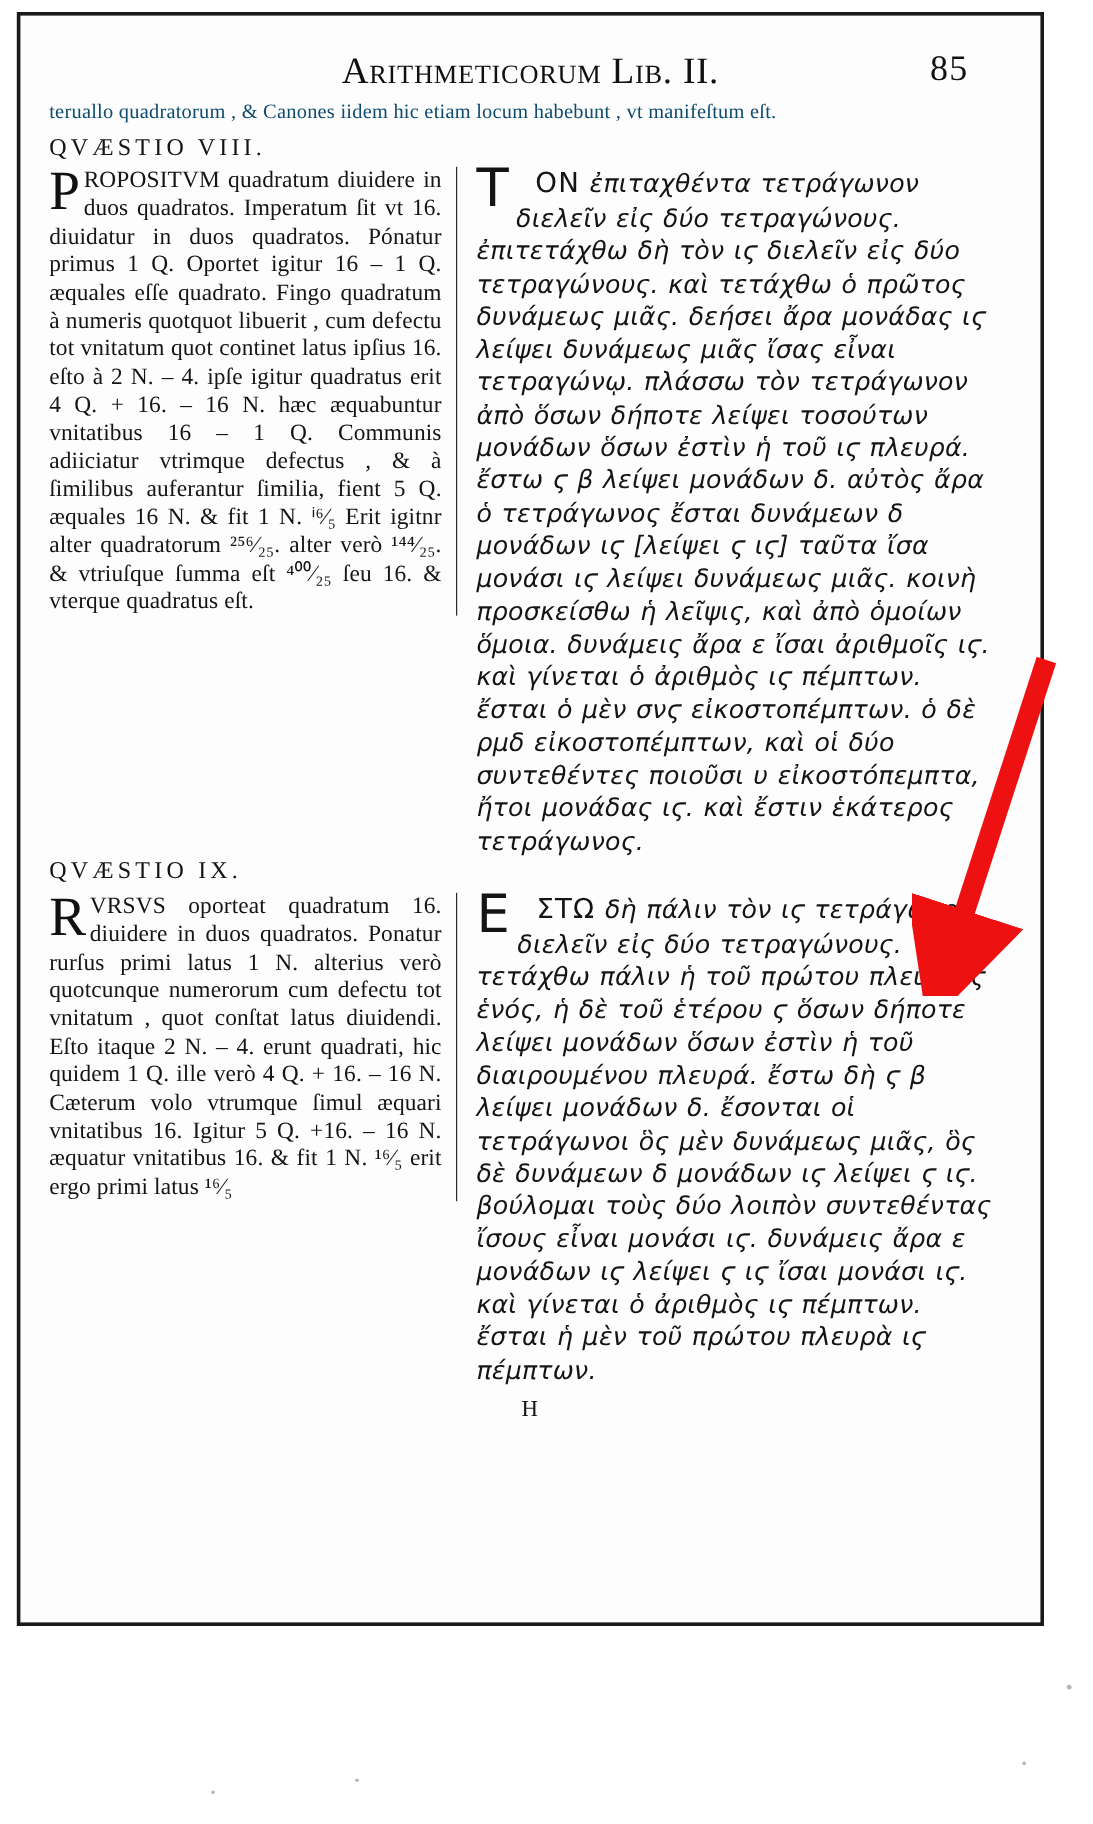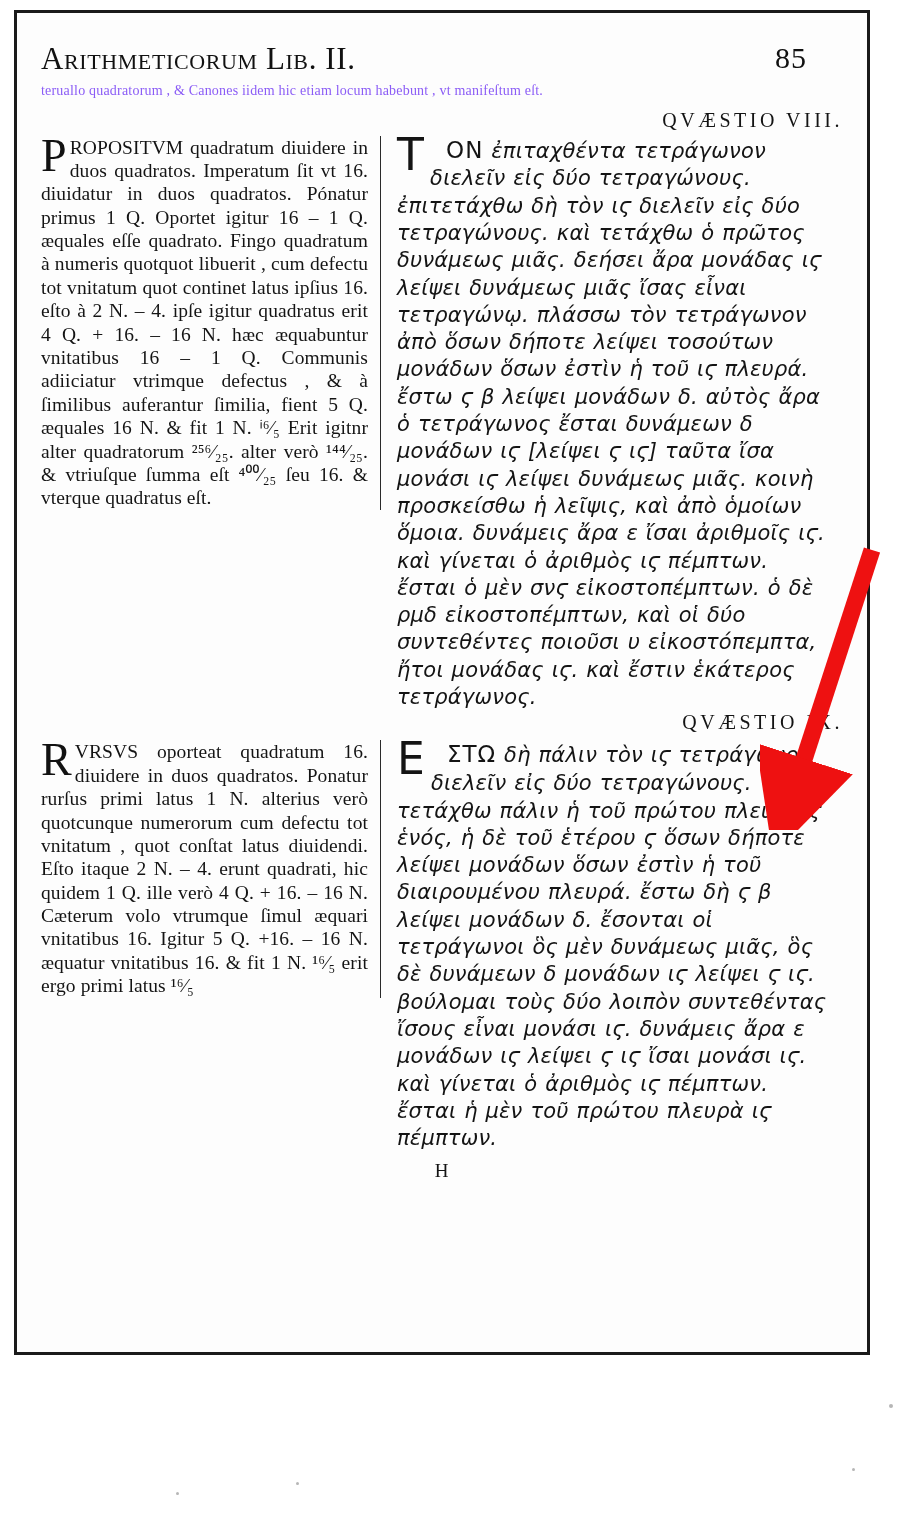--- a/index.html
+++ b/index.html
@@ -28,21 +28,21 @@
   #page-inner {
     position: absolute;
     left: 0; top: 0; right: 0; bottom: 0;
     padding: 18px 24px 8px 24px;
     box-sizing: border-box;
   }
   
   .running-head {
     display: flex;
     align-items: flex-end;
-    justify-content: flex-start;
+    justify-content: center;
     position: relative;
     height: 46px;
   }
   .running-head .title {
     font-family: "Liberation Serif", serif;
     font-size: 31px;
     letter-spacing: 0.6px;
     color: #111;
     font-variant: small-caps;
     white-space: nowrap;
@@ -51,30 +51,30 @@
     position: absolute;
     right: 36px;
     bottom: 2px;
     font-size: 30px;
     color: #111;
     letter-spacing: 1px;
     margin-left: 28px;
   }
   
   .topnote {
-    font-size: 14px;
+    font-size: 17px;
     line-height: 1.18;
-    color: #8b5cf6;
+    color: #0c4a6e;
     letter-spacing: 0.2px;
     margin-top: 6px;
     text-align: justify;
   }
   
   .quaestio {
-    text-align: right;
+    text-align: left;
     font-size: 20px;
     letter-spacing: 3.5px;
     color: #141414;
     margin: 9px 0 4px 0;
     font-variant: small-caps;
   }
   .quaestio.second { margin-top: 0; margin-bottom: 6px; }
   
   .cols {
     display: flex;

